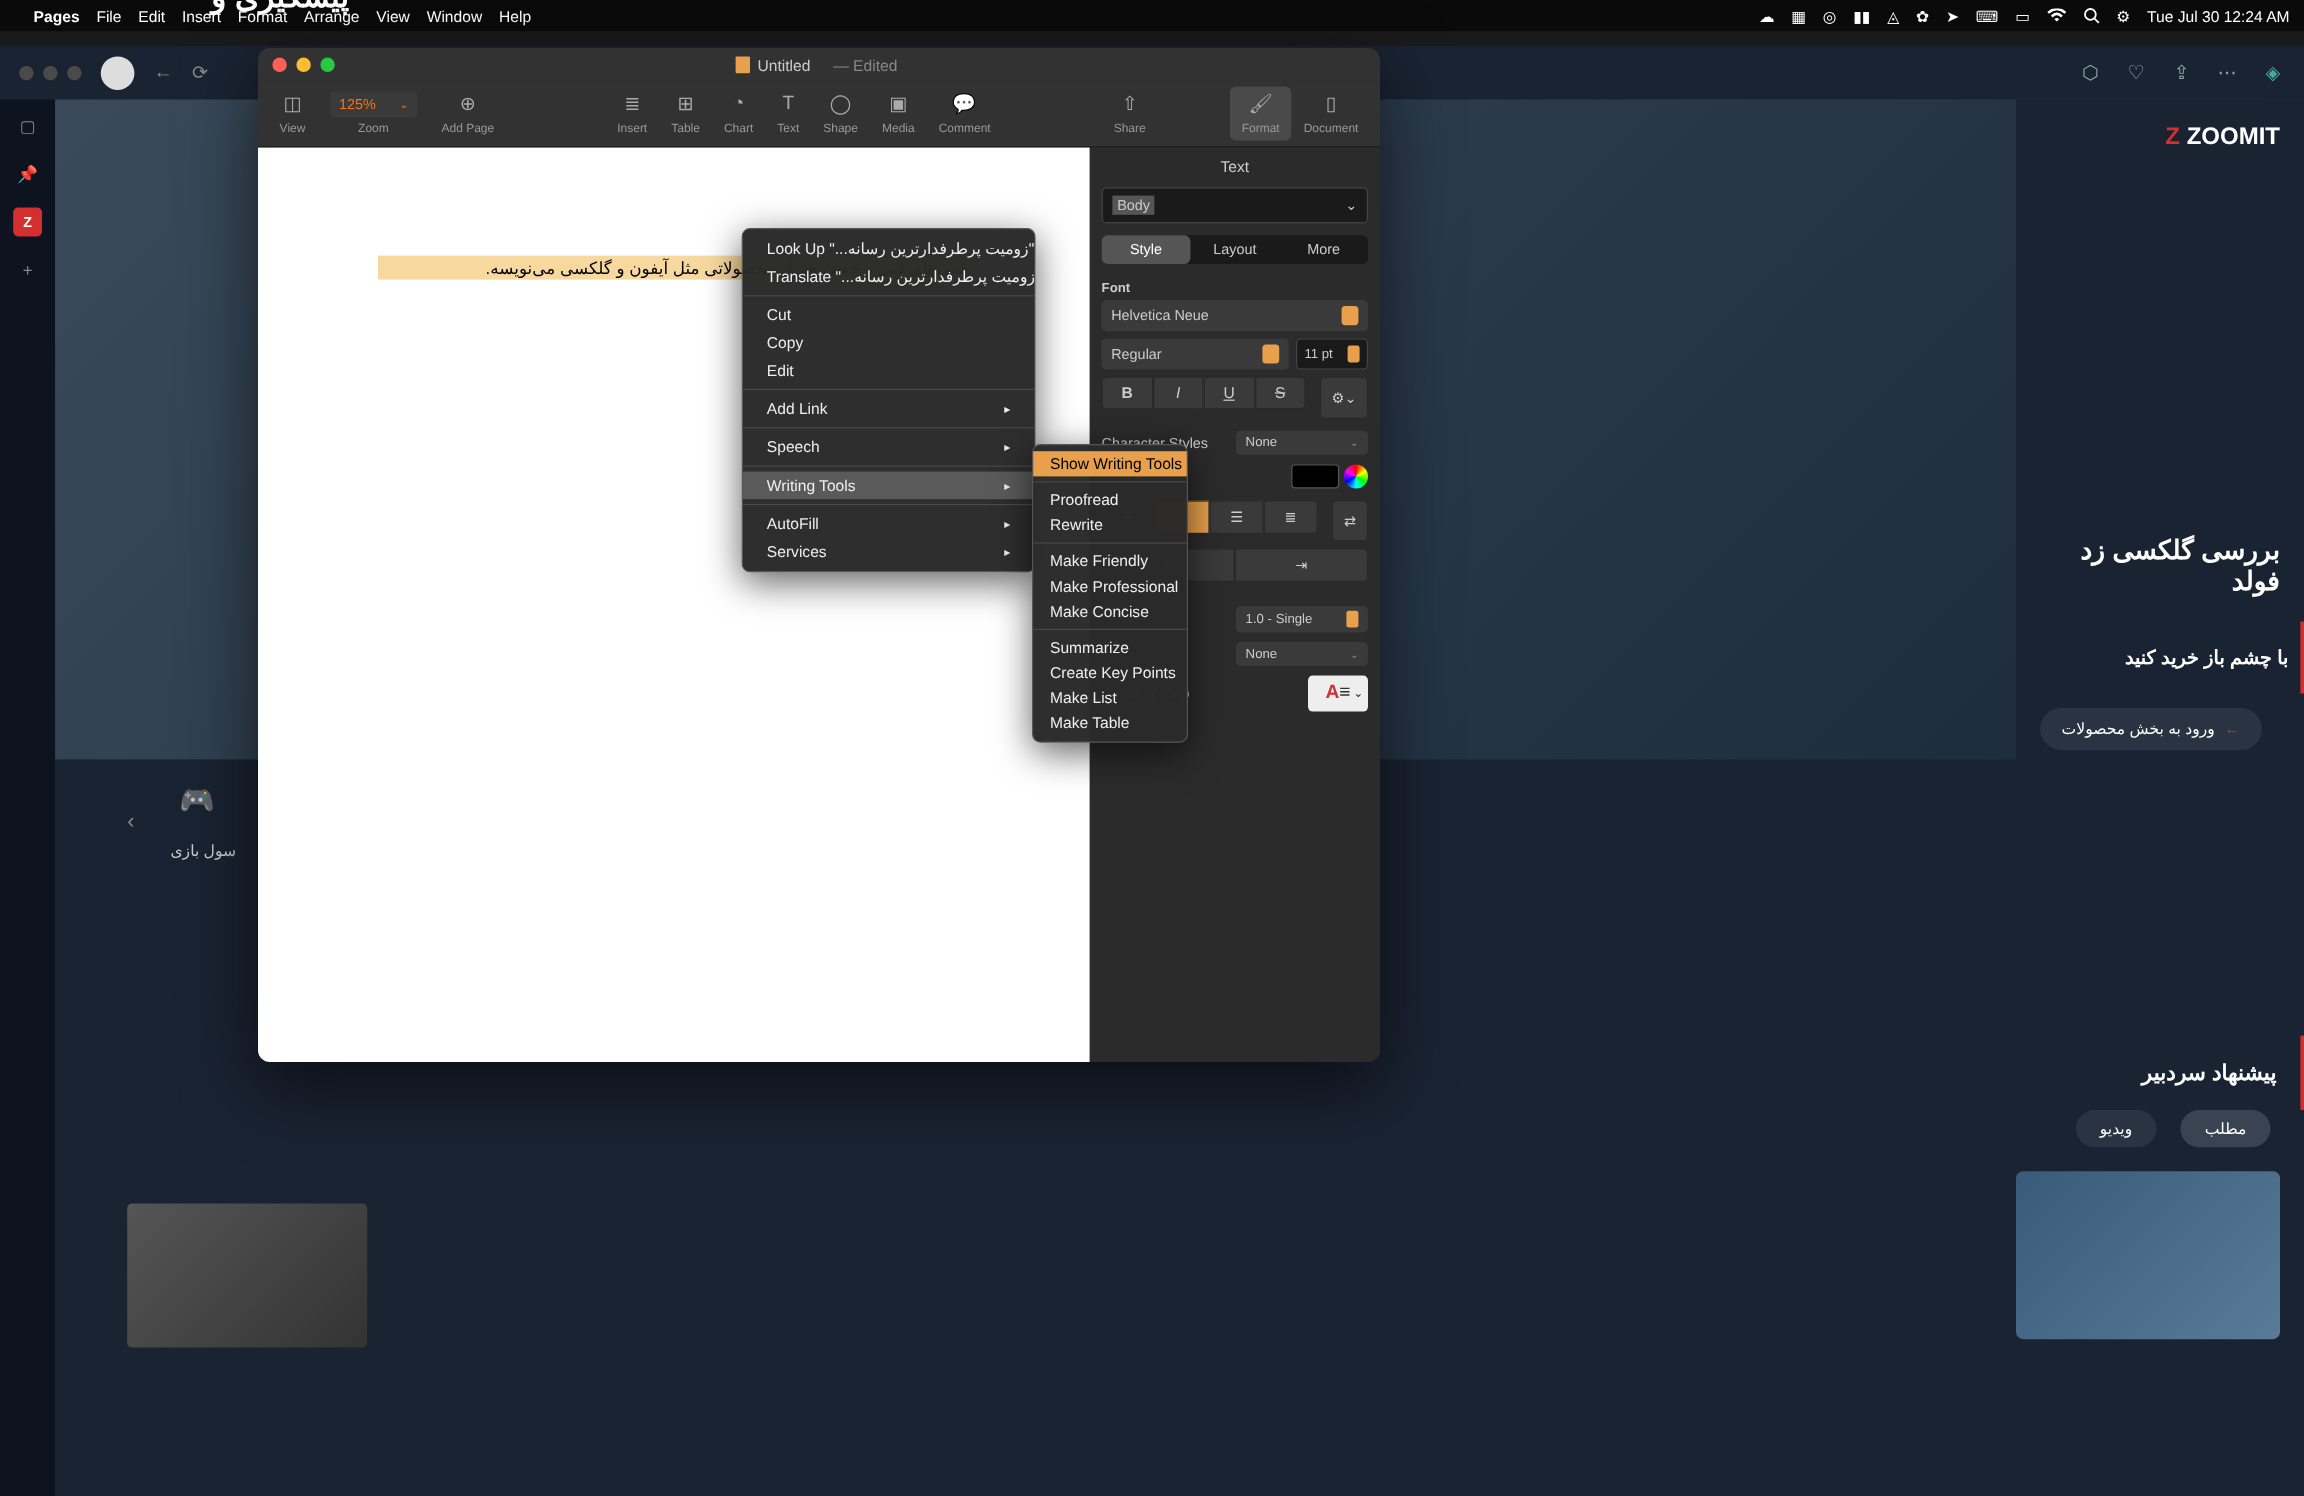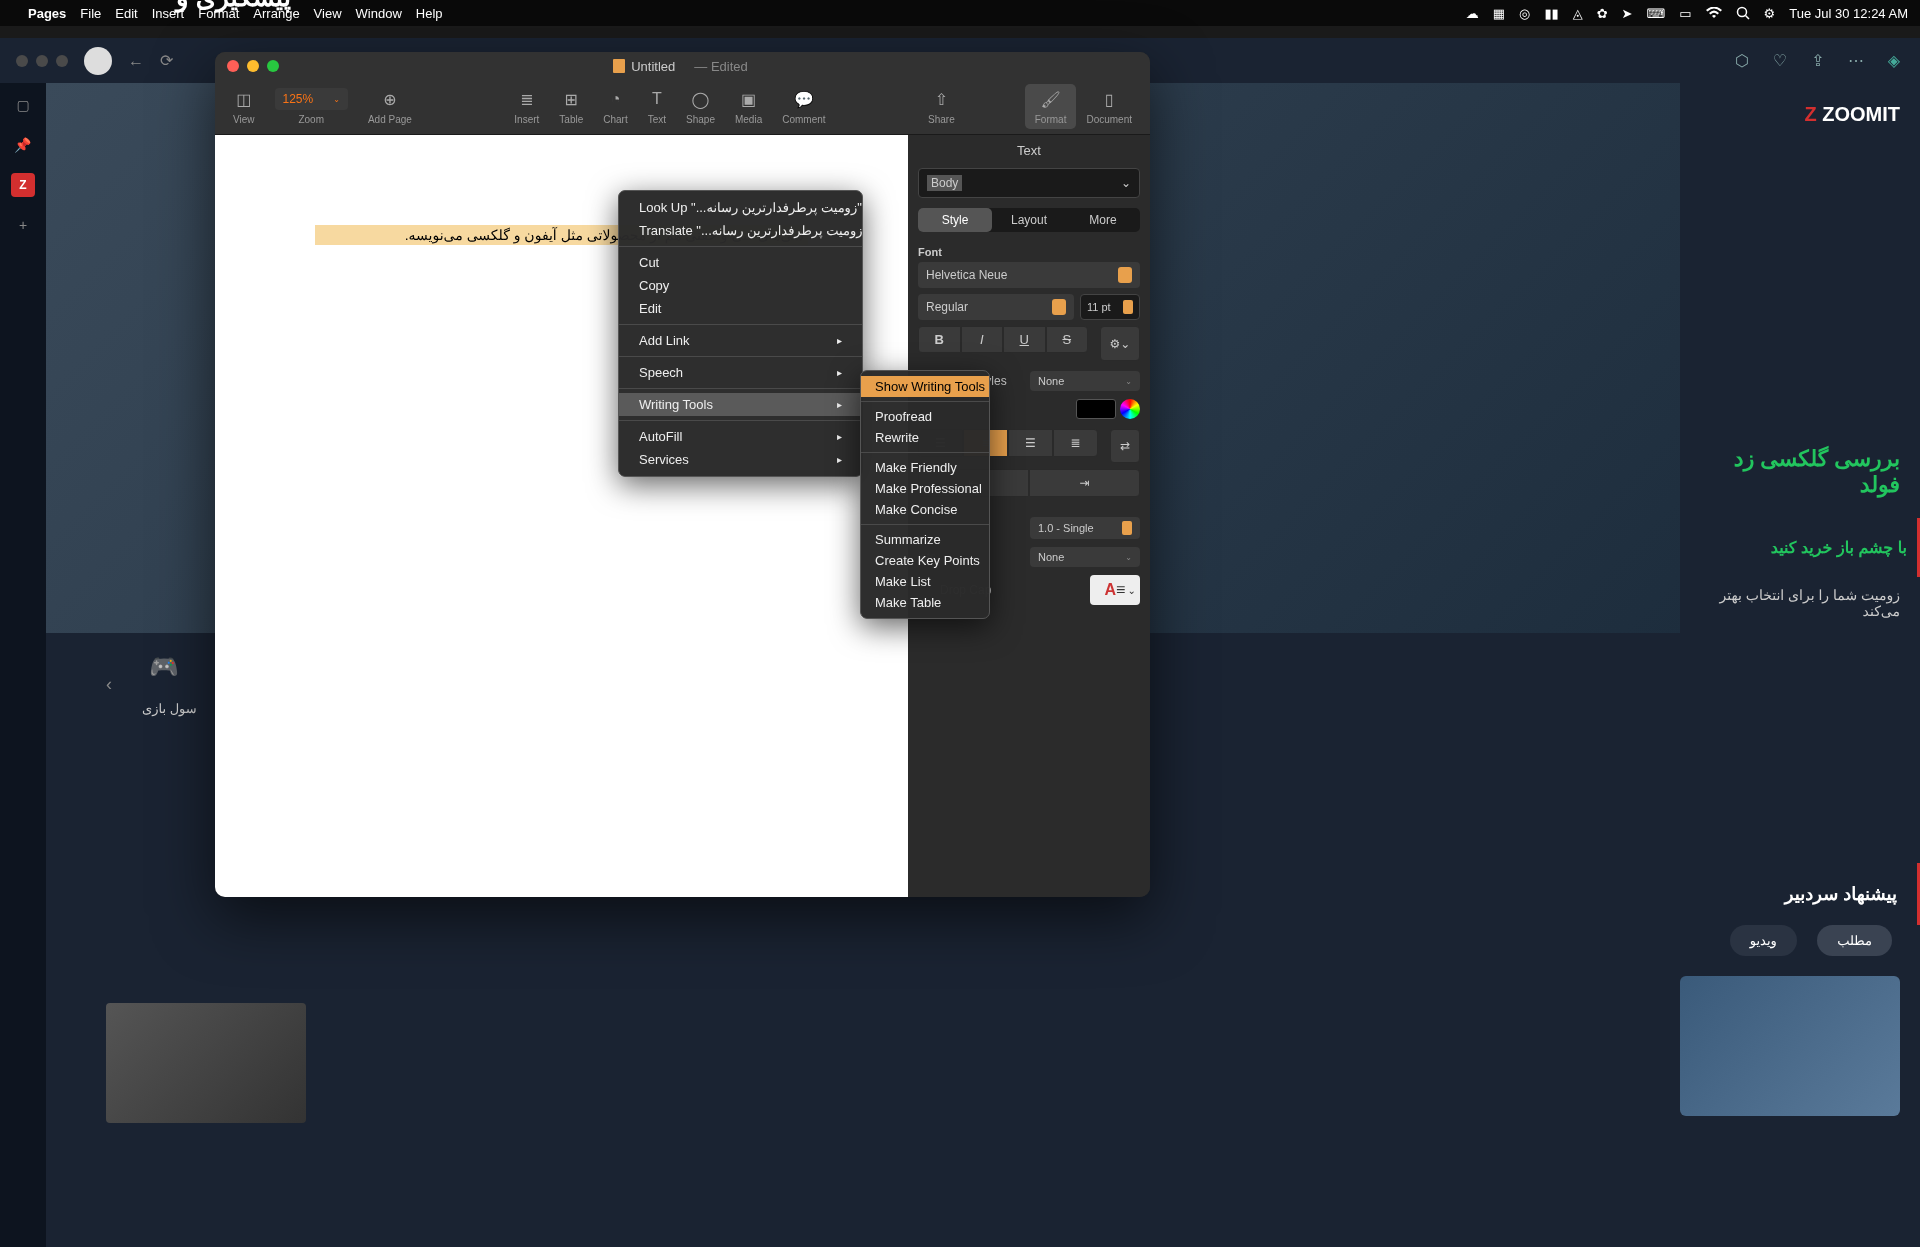--- a/index.html
+++ b/index.html
@@ -26,35 +26,35 @@
 .bg-content { position: relative; height: calc(100% - 45px); display: flex; }
 .bg-sidebar { width: 46px; background: #0d141f; display: flex; flex-direction: column; padding-top: 10px; gap: 16px; align-items: center; }
 .bg-sidebar .sb-item { width: 24px; height: 24px; display: flex; align-items: center; justify-content: center; border-radius: 4px; font-size: 14px; }
 .bg-sidebar .sb-z { background: #d32f2f; color: #fff; font-weight: bold; font-size: 12px; }
 .bg-main { flex: 1; position: relative; background: linear-gradient(180deg, #2a3a4a 0%, #1a2a3a 50%, #1a2332 50%); }
 .bg-hero { position: absolute; top: 0; left: 0; right: 0; height: 550px; display: flex; }
 .bg-hero .left-img { flex: 1; background: linear-gradient(135deg, #3a4a5a, #1a2a3a); }
 .bg-hero .right-pane { width: 240px; background: #1a2332; padding: 20px 0; }
 .zoomit-logo { color: #fff; font-weight: bold; font-size: 20px; text-align: right; padding: 0 20px; }
 .zoomit-logo .z { color: #d32f2f; }
-.right-text { color: #22c55e; font-size: 22px; font-weight: bold; text-align: right; padding: 20px; direction: rtl; }
+.right-text { color: #ffffff; font-size: 22px; font-weight: bold; text-align: right; padding: 20px; direction: rtl; }
 .right-sub { color: #ccc; font-size: 14px; text-align: right; padding: 10px 20px; direction: rtl; }
 .right-btn { background: #2a3342; color: #fff; padding: 10px 18px; border-radius: 20px; margin: 12px 20px; display: inline-flex; align-items: center; gap: 8px; direction: rtl; font-size: 13px; }
 .right-accent { border-right: 3px solid #d32f2f; padding-right: 10px; }
 .bg-lower { position: absolute; top: 550px; left: 0; right: 0; height: 200px; background: #1a2332; padding: 20px; }
 .bg-carousel { display: flex; align-items: center; gap: 30px; padding-left: 40px; }
 .bg-car-item { display: flex; flex-direction: column; align-items: center; gap: 8px; color: #ccc; font-size: 13px; }
 .bg-car-item .icon { width: 40px; height: 40px; font-size: 24px; }
 .arrow-left { color: #888; font-size: 18px; }
 .section-title { color: #fff; font-size: 18px; font-weight: bold; text-align: right; padding: 20px; direction: rtl; }
 .pill { display: inline-block; background: #2a3342; color: #fff; padding: 8px 20px; border-radius: 20px; margin: 0 8px; font-size: 13px; }
 .pills { text-align: right; padding: 0 20px; direction: rtl; }
 
 
-.pages-window { position: absolute; top: 52px; left: 215px; width: 935px; height: 845px; background: #2b2b2b; border-radius: 10px; box-shadow: 0 20px 60px rgba(0,0,0,0.6); overflow: hidden; }
+.pages-window { position: absolute; top: 40px; left: 215px; width: 935px; height: 845px; background: #2b2b2b; border-radius: 10px; box-shadow: 0 20px 60px rgba(0,0,0,0.6); overflow: hidden; }
 .pages-titlebar { height: 28px; display: flex; align-items: center; padding: 0 12px; background: #323232; }
 .traffic { display: flex; gap: 8px; }
 .traffic .tl { width: 12px; height: 12px; border-radius: 50%; }
 .tl.red { background: #ff5f57; }
 .tl.yellow { background: #febc2e; }
 .tl.green { background: #28c840; }
 .pages-title { flex: 1; text-align: center; font-size: 13px; color: #ccc; display: flex; justify-content: center; align-items: center; gap: 6px; }
 .pages-title .doc-icon { width: 12px; height: 14px; background: #e8a04c; border-radius: 1px; display: inline-block; }
 .pages-title .edited { color: #888; margin-left: 13px; }
 
@@ -194,21 +194,20 @@
       </div>
       <div class="bg-hero">
         <div class="left-img">
           <div style="position:absolute; bottom:620px; left:130px; color:#fff; font-size:26px; font-weight:bold; direction:rtl;">پیشگیری و</div>
         </div>
         <div class="right-pane" style="position:absolute; right:0; top:0; width:240px; height:550px;">
           <div class="zoomit-logo"><span class="z">Z</span> <span>ZOOMIT</span></div>
           <div style="height:300px;"></div>
           <div class="right-text">بررسی گلکسی زد فولد</div>
           <div class="right-text right-accent" style="font-size:16px;">با چشم باز خرید کنید</div>
-          <div class="right-sub">زومیت شما را برای انتخاب بهتر می‌کند</div>
           <div class="right-btn">
               <span style="color:#d32f2f;">←</span>
               <span>ورود به بخش محصولات</span>
             </div>
         </div>
       </div>
       <div class="bg-lower">
         <div class="bg-carousel">
           <span class="arrow-left">‹</span>
           <div class="bg-car-item">

